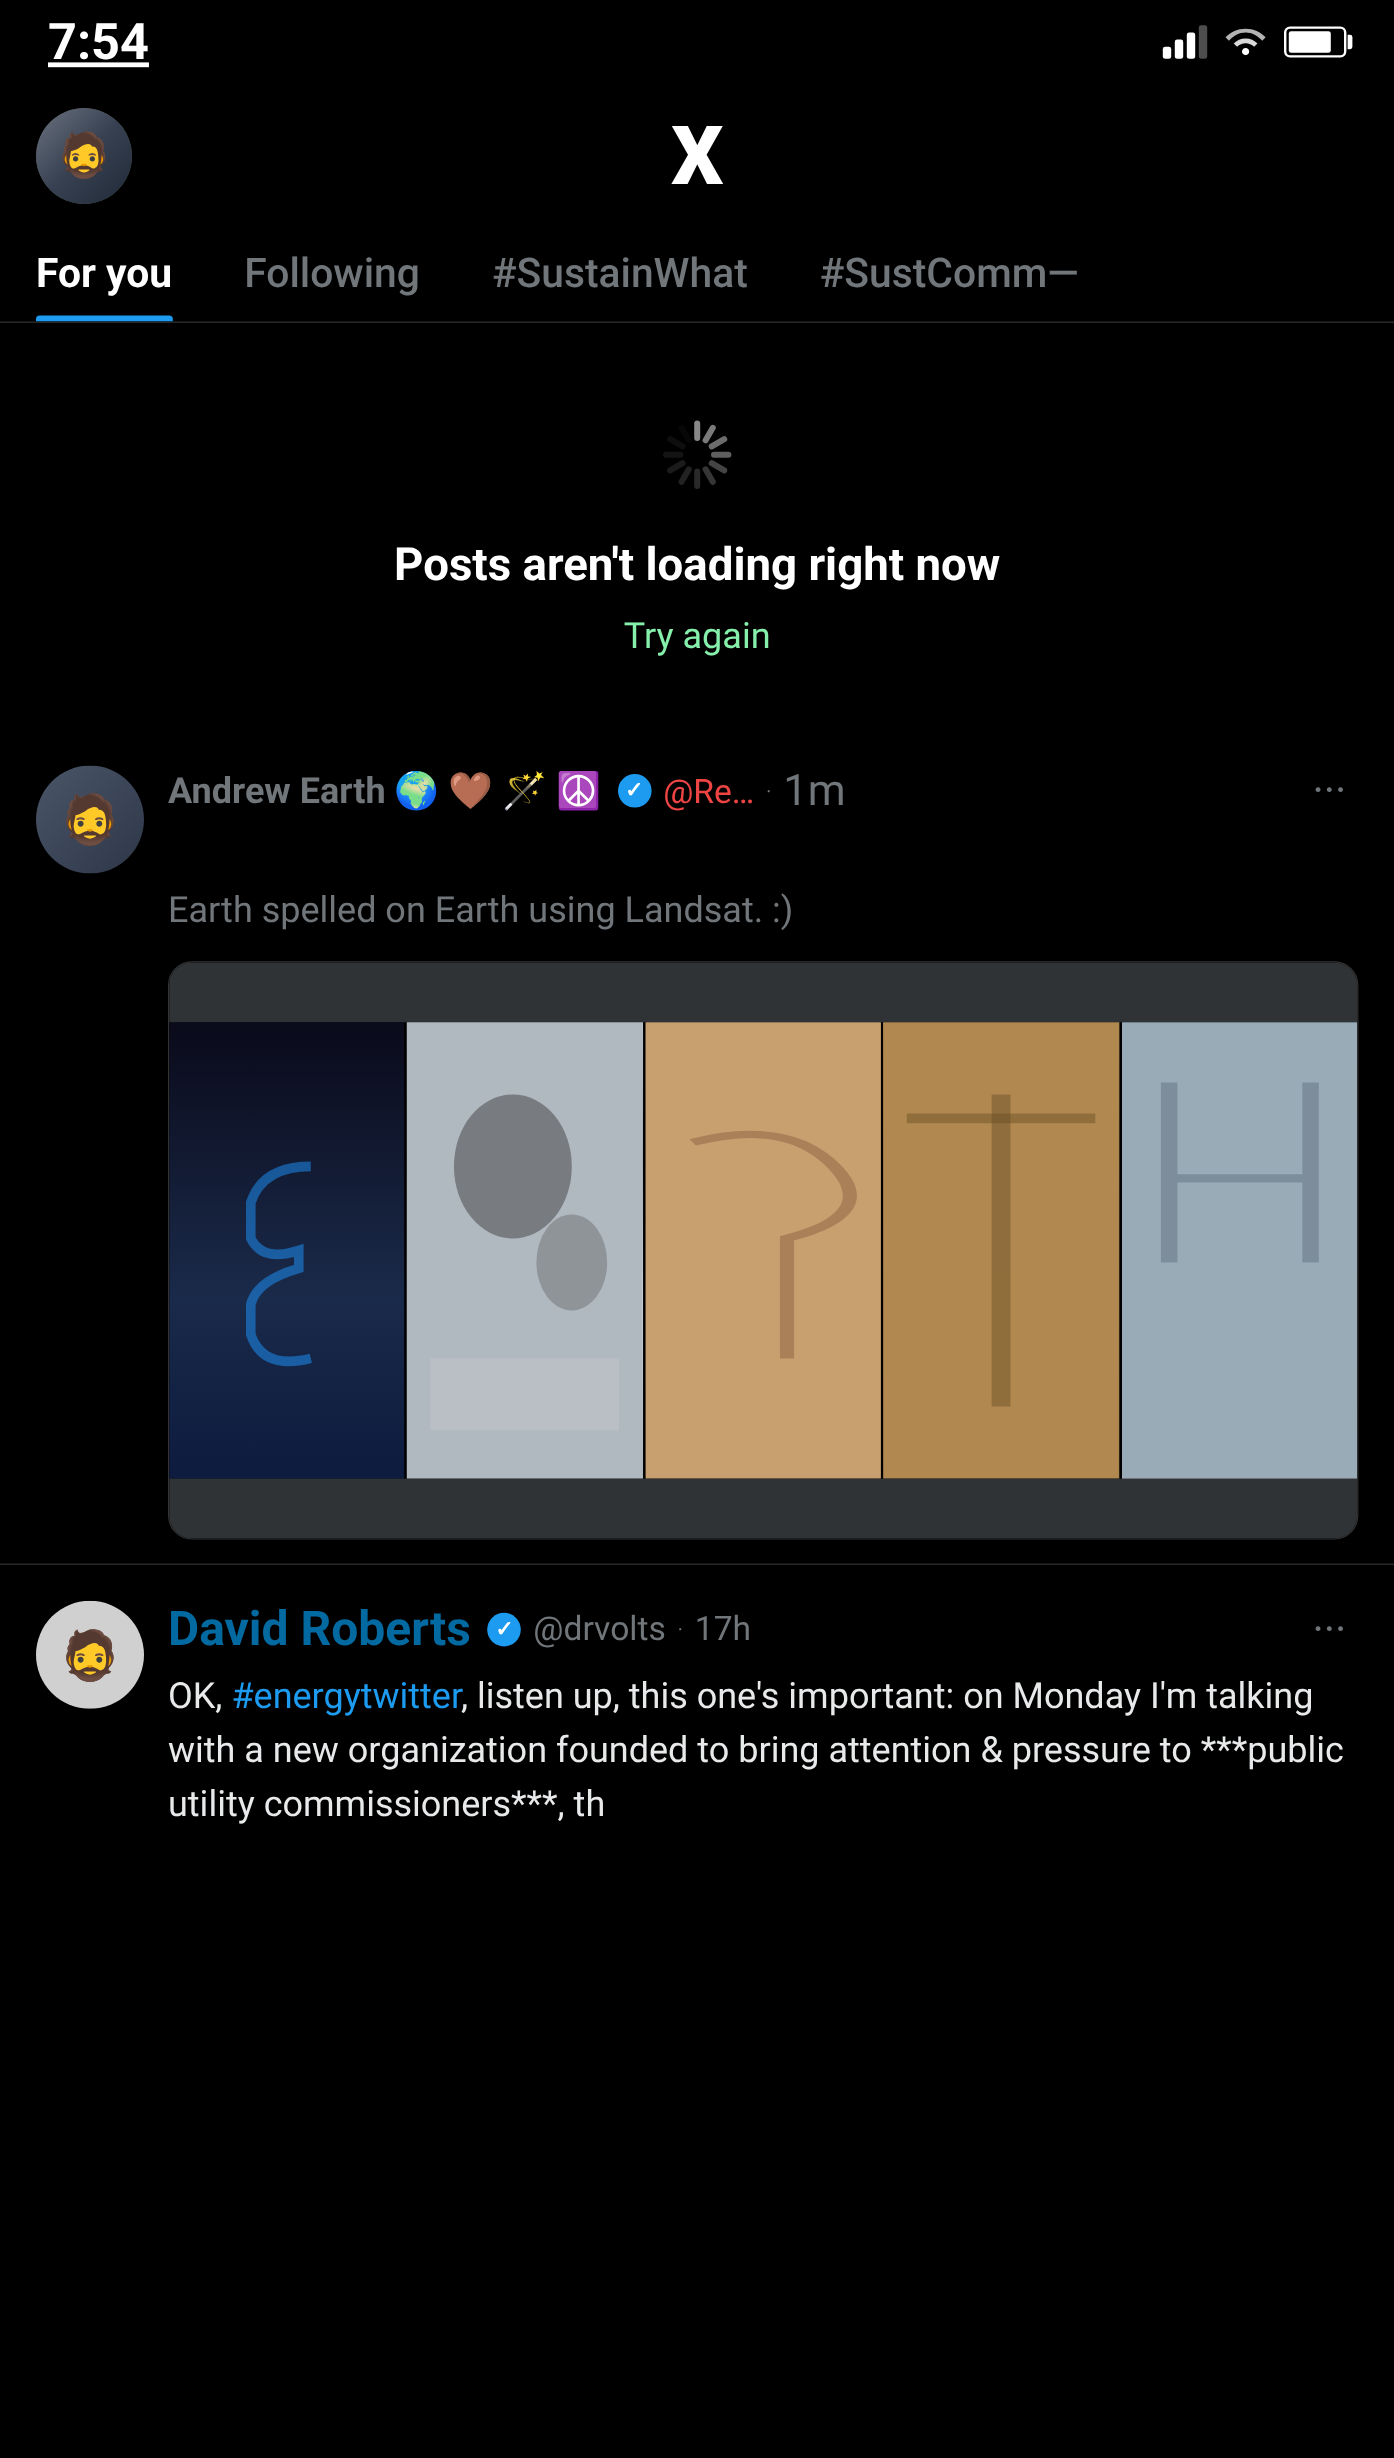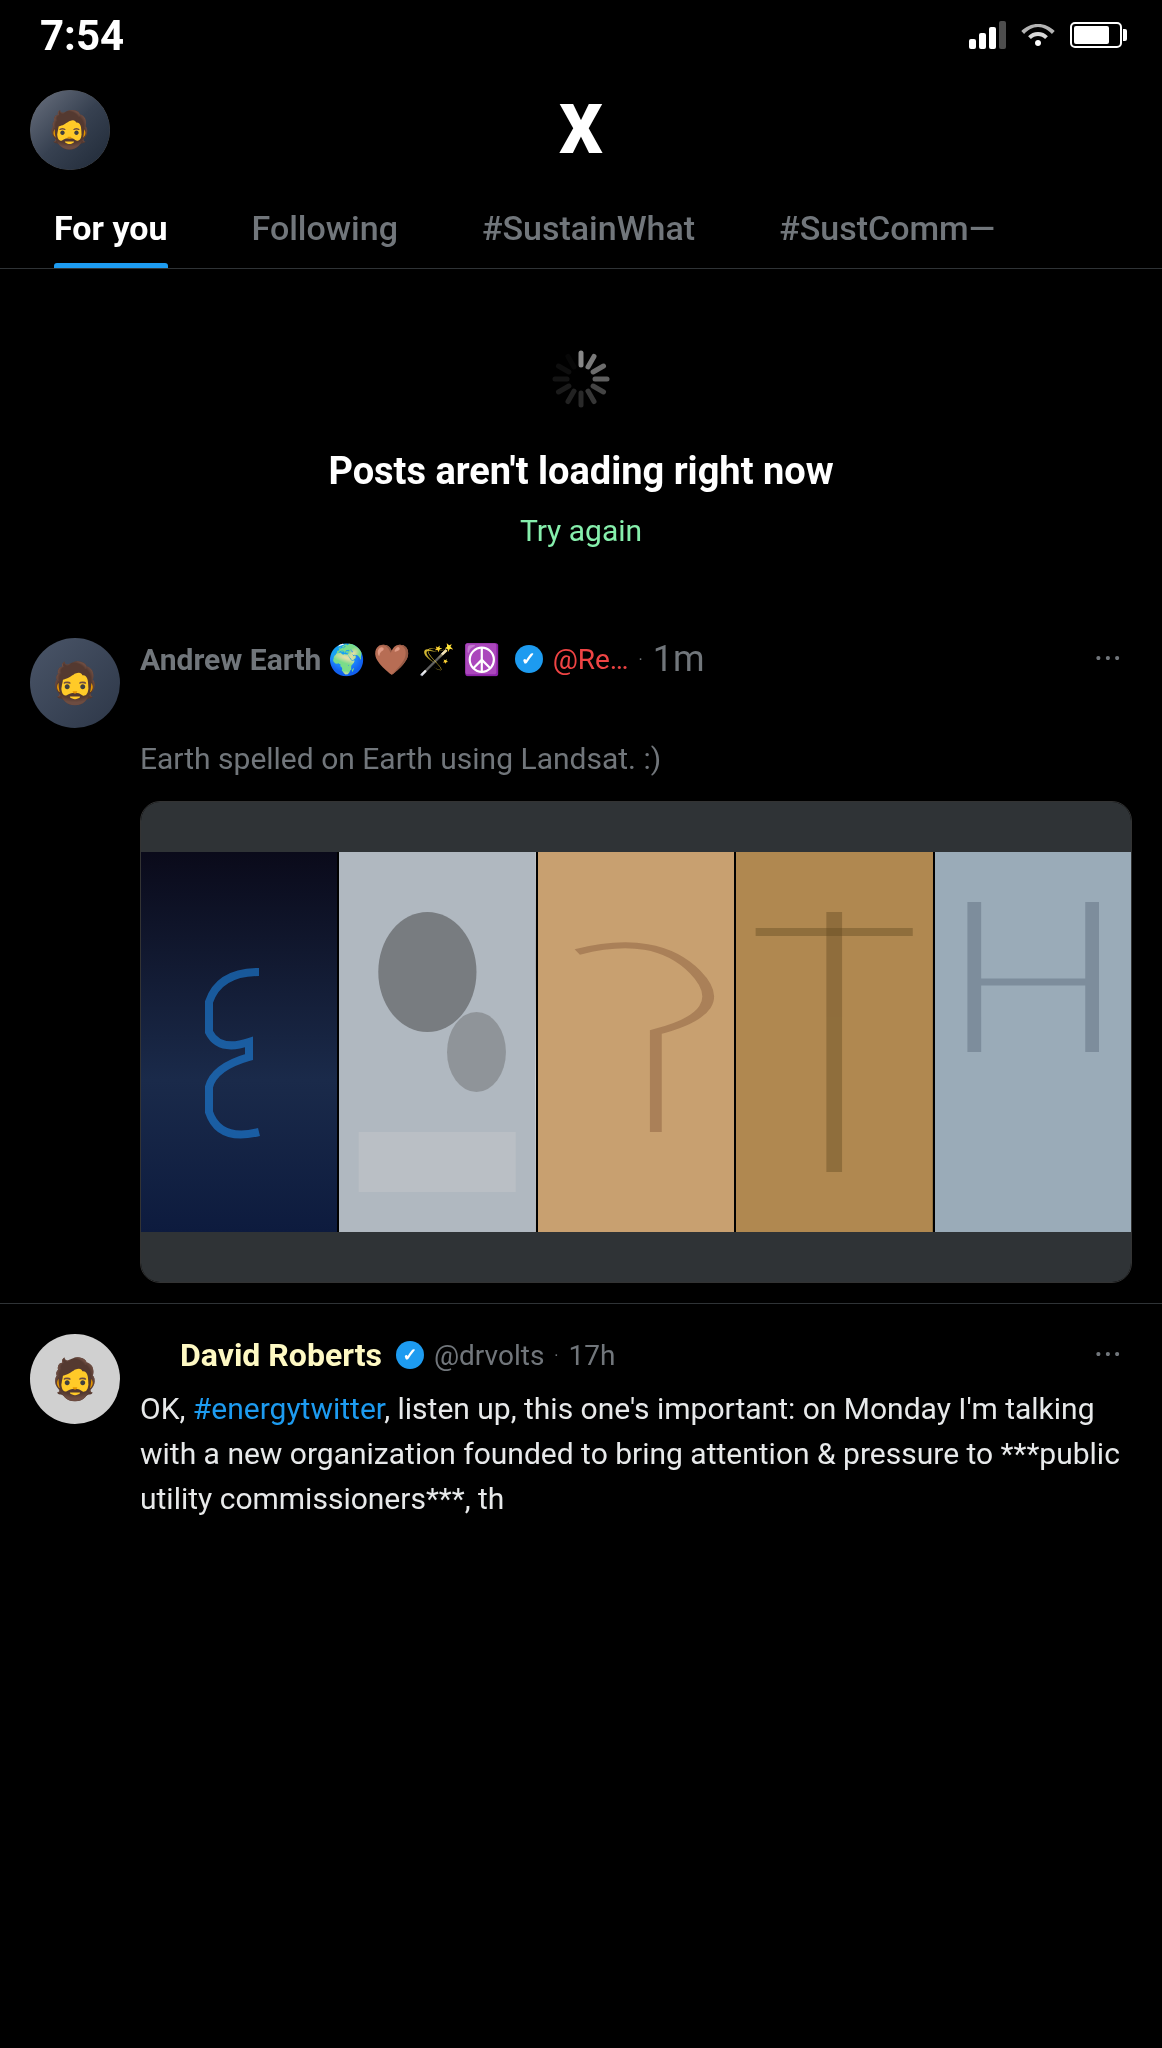--- a/index.html
+++ b/index.html
@@ -14,20 +14,21 @@
       overflow-x: hidden;
     }
 
     
     .status-bar {
       display: flex;
       justify-content: space-between;
       align-items: center;
       padding: 0 40px 10px 40px;
       height: 80px;
+      text-decoration: underline;
     }
     .status-time {
       font-size: 42px;
       font-weight: 700;
       color: #fff;
     }
     .status-icons {
       display: flex;
       align-items: center;
       gap: 14px;
@@ -122,21 +123,20 @@
     }
     .tab {
       padding: 28px 30px 20px 30px;
       font-size: 34px;
       font-weight: 500;
       color: #71767b;
       cursor: pointer;
       white-space: nowrap;
       position: relative;
       flex-shrink: 0;
-      margin-left: 24px;
     }
     .tab.active {
       color: #fff;
       font-weight: 700;
     }
     .tab.active::after {
       content: '';
       position: absolute;
       bottom: 0;
       left: 30px;
@@ -330,24 +330,23 @@
     .tweet2-content {
       flex: 1;
     }
     .tweet2-meta {
       display: flex;
       align-items: center;
       gap: 10px;
       flex-wrap: wrap;
     }
     .tweet2-author {
-      font-size: 32px;
+      font-size: 40px;
       font-weight: 700;
-      color: #fef9c3;
-      margin-left: 40px;
+      color: #0369a1;
     }
     .tweet2-handle {
       font-size: 28px;
       color: #71767b;
     }
     .tweet2-time {
       font-size: 28px;
       color: #71767b;
       text-align: center;
     }

